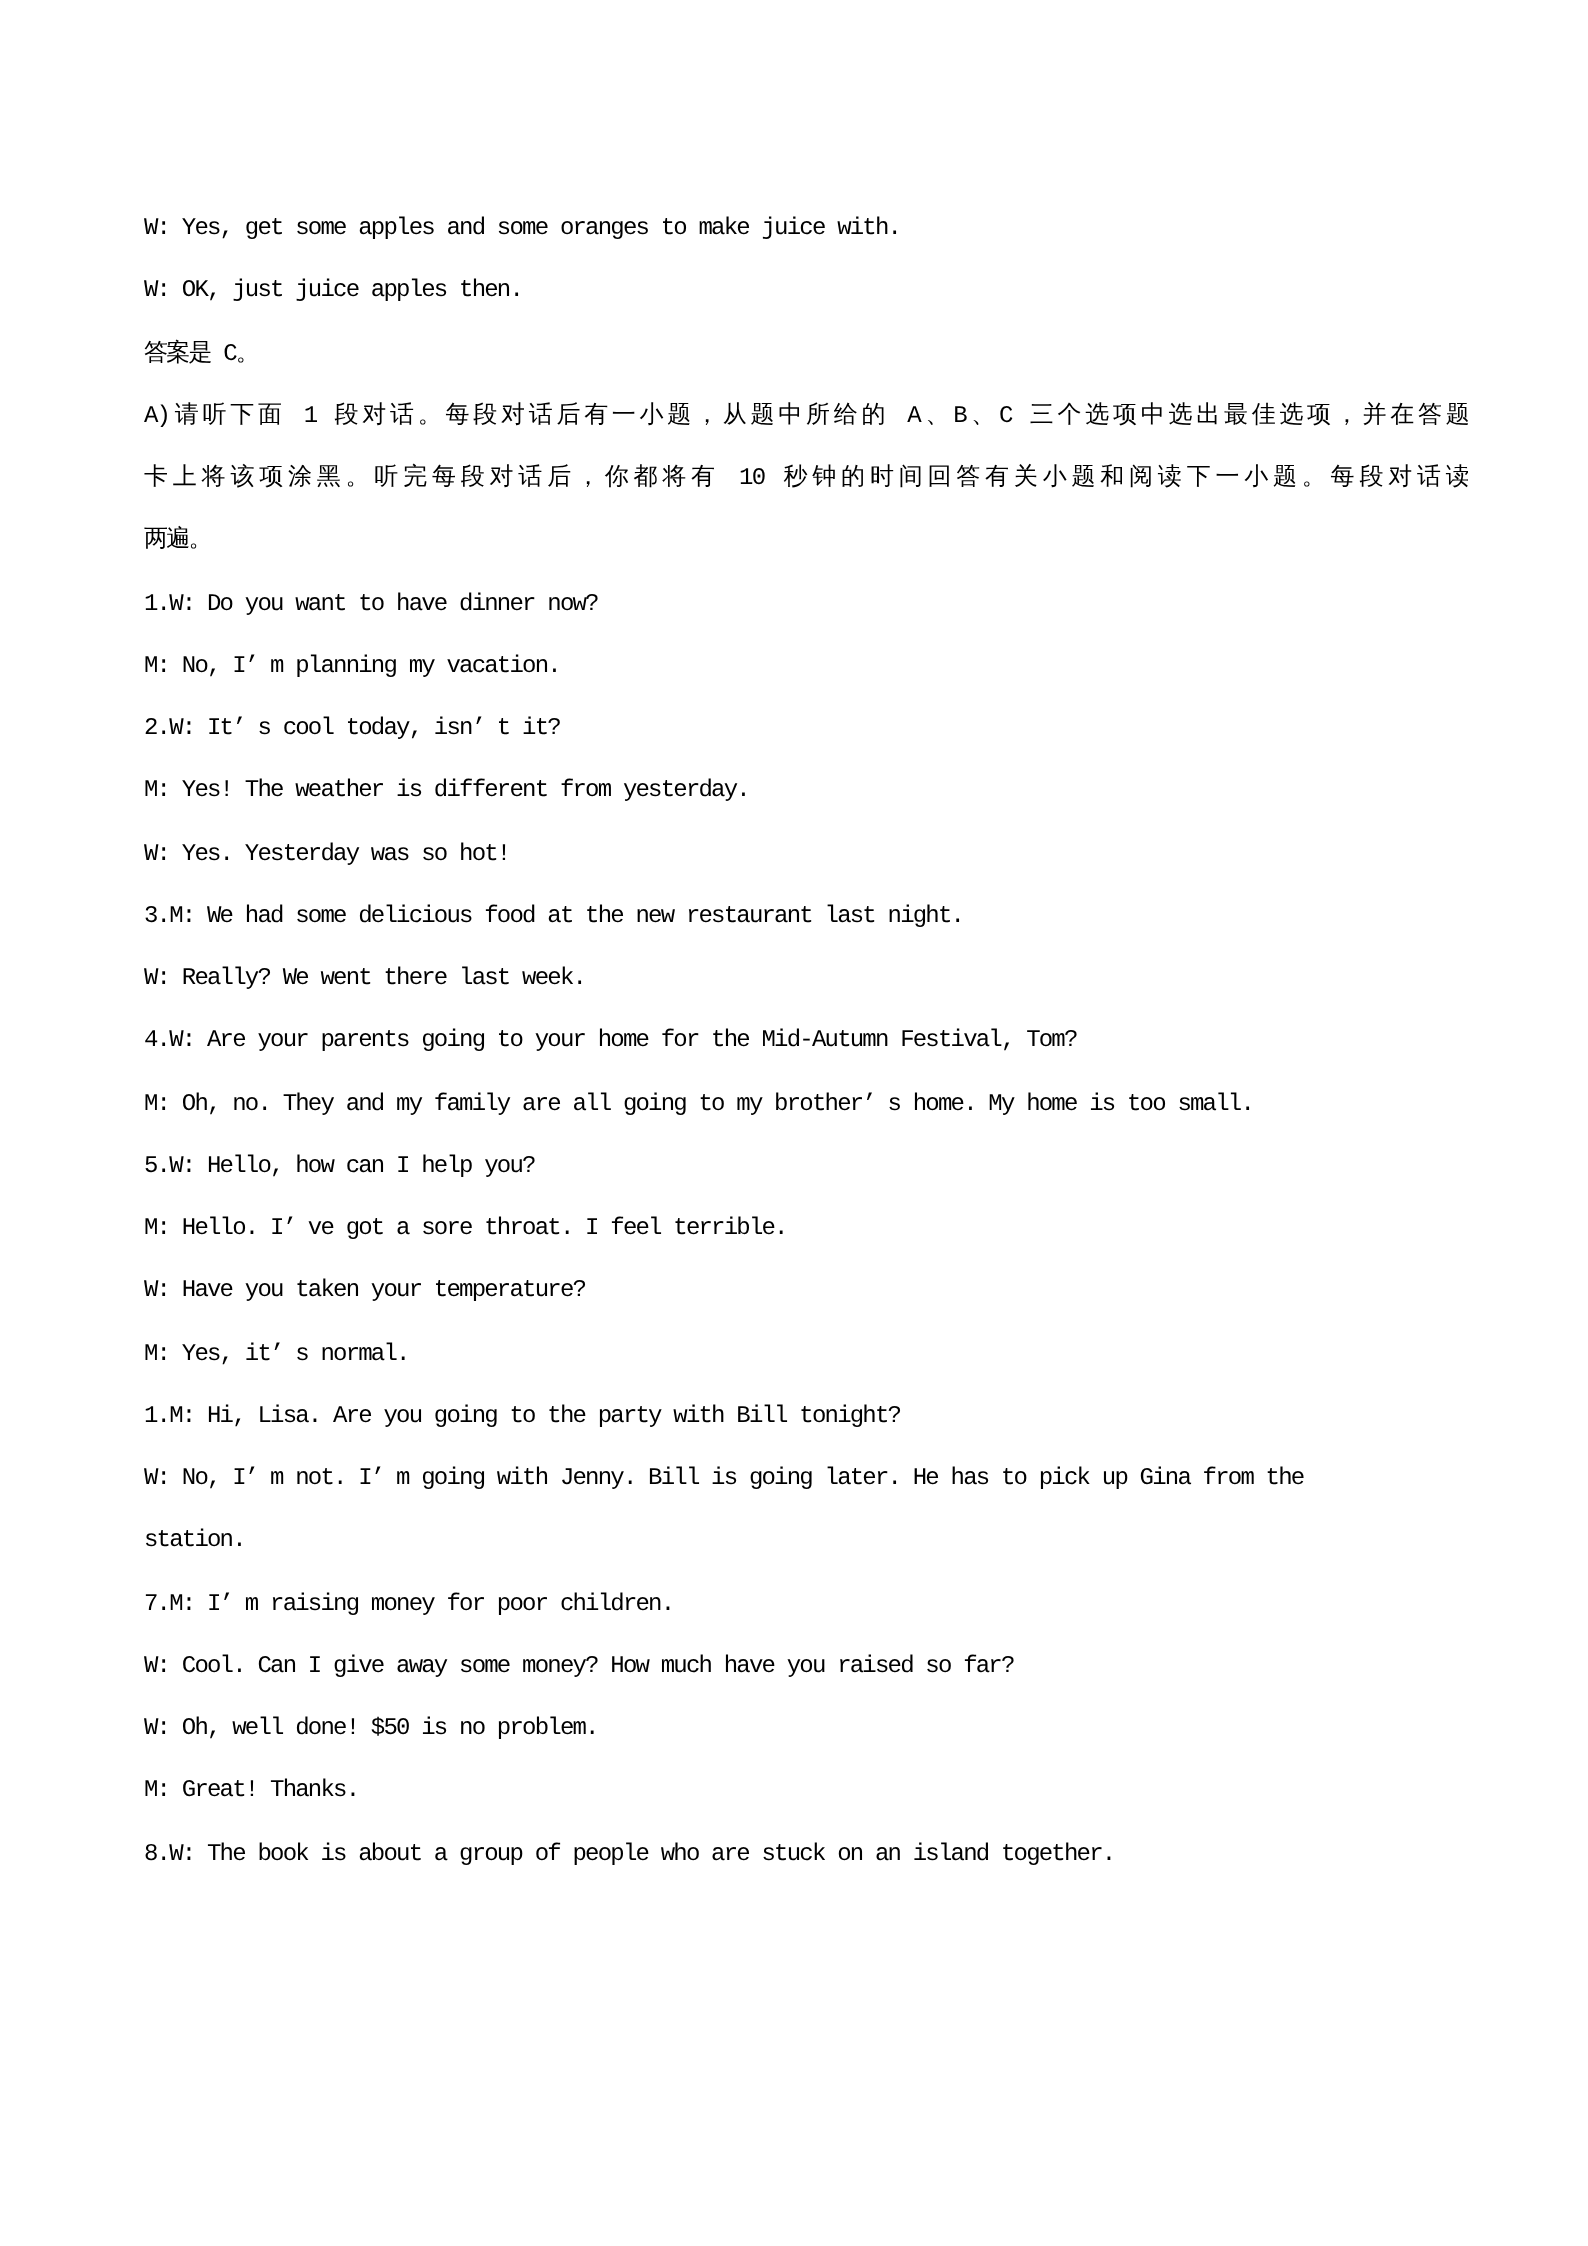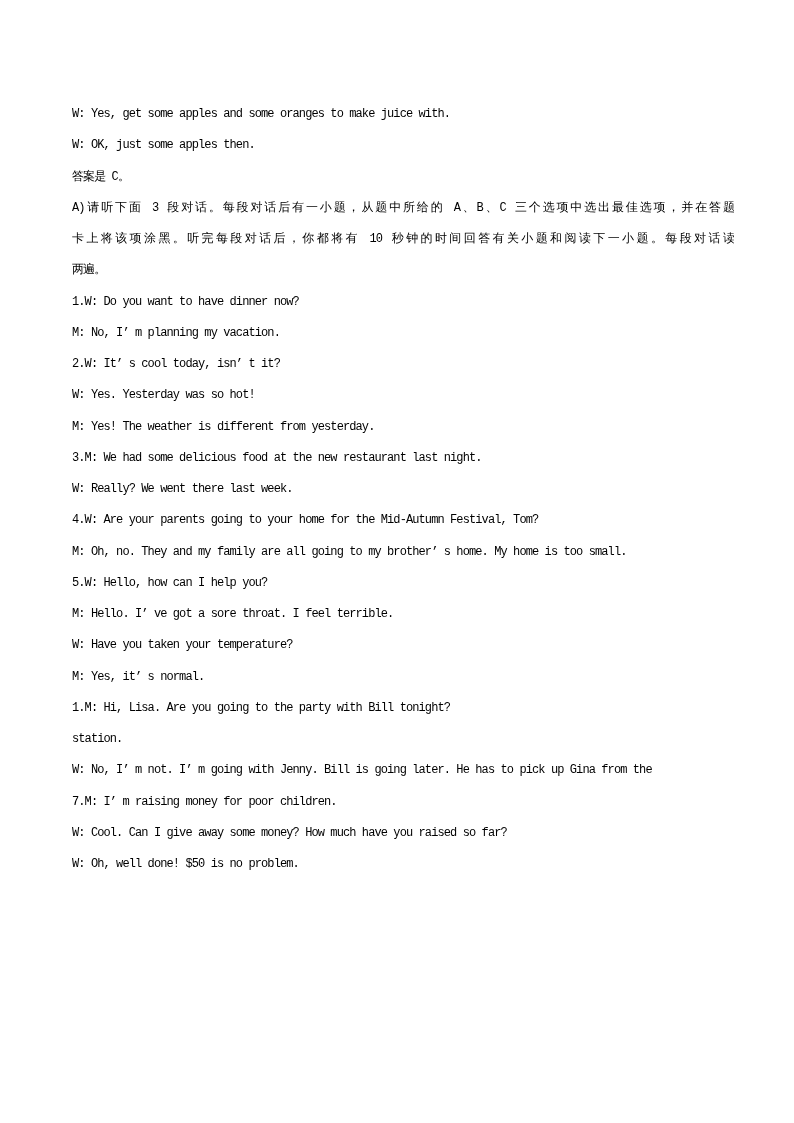--- a/index.html
+++ b/index.html
@@ -31,37 +31,39 @@
     text-align: justify;
     text-align-last: justify;
     word-break: keep-all;
   }
 </style>
 </head>
 <body>
 
 <div class="page">
   <div class="line">W: Yes, get some apples and some oranges to make juice with.</div>
-  <div class="line">W: OK, just some apples then.</div>
+  <div class="line">W: OK, just juice apples then.</div>
   <div class="line">答案是 C。</div>
-  <div class="line justify-line">A)请听下面 3 段对话。每段对话后有一小题，从题中所给的 A、B、C 三个选项中选出最佳选项，并在答题</div>
+  <div class="line justify-line">A)请听下面 1 段对话。每段对话后有一小题，从题中所给的 A、B、C 三个选项中选出最佳选项，并在答题</div>
   <div class="line justify-line">卡上将该项涂黑。听完每段对话后，你都将有 10 秒钟的时间回答有关小题和阅读下一小题。每段对话读</div>
   <div class="line">两遍。</div>
   <div class="line">1.W: Do you want to have dinner now?</div>
   <div class="line">M: No, I’ m planning my vacation.</div>
   <div class="line">2.W: It’ s cool today, isn’ t it?</div>
+  <div class="line">M: Yes! The weather is different from yesterday.</div>
   <div class="line">W: Yes. Yesterday was so hot!</div>
-  <div class="line">M: Yes! The weather is different from yesterday.</div>
   <div class="line">3.M: We had some delicious food at the new restaurant last night.</div>
   <div class="line">W: Really? We went there last week.</div>
   <div class="line">4.W: Are your parents going to your home for the Mid-Autumn Festival, Tom?</div>
   <div class="line">M: Oh, no. They and my family are all going to my brother’ s home. My home is too small.</div>
   <div class="line">5.W: Hello, how can I help you?</div>
   <div class="line">M: Hello. I’ ve got a sore throat. I feel terrible.</div>
   <div class="line">W: Have you taken your temperature?</div>
   <div class="line">M: Yes, it’ s normal.</div>
   <div class="line">1.M: Hi, Lisa. Are you going to the party with Bill tonight?</div>
+  <div class="line">W: No, I’ m not. I’ m going with Jenny. Bill is going later. He has to pick up Gina from the</div>
   <div class="line">station.</div>
-  <div class="line">W: No, I’ m not. I’ m going with Jenny. Bill is going later. He has to pick up Gina from the</div>
   <div class="line">7.M: I’ m raising money for poor children.</div>
   <div class="line">W: Cool. Can I give away some money? How much have you raised so far?</div>
   <div class="line">W: Oh, well done! $50 is no problem.</div>
+  <div class="line">M: Great! Thanks.</div>
+  <div class="line">8.W: The book is about a group of people who are stuck on an island together.</div>
 </div>
 
 </body></html>

